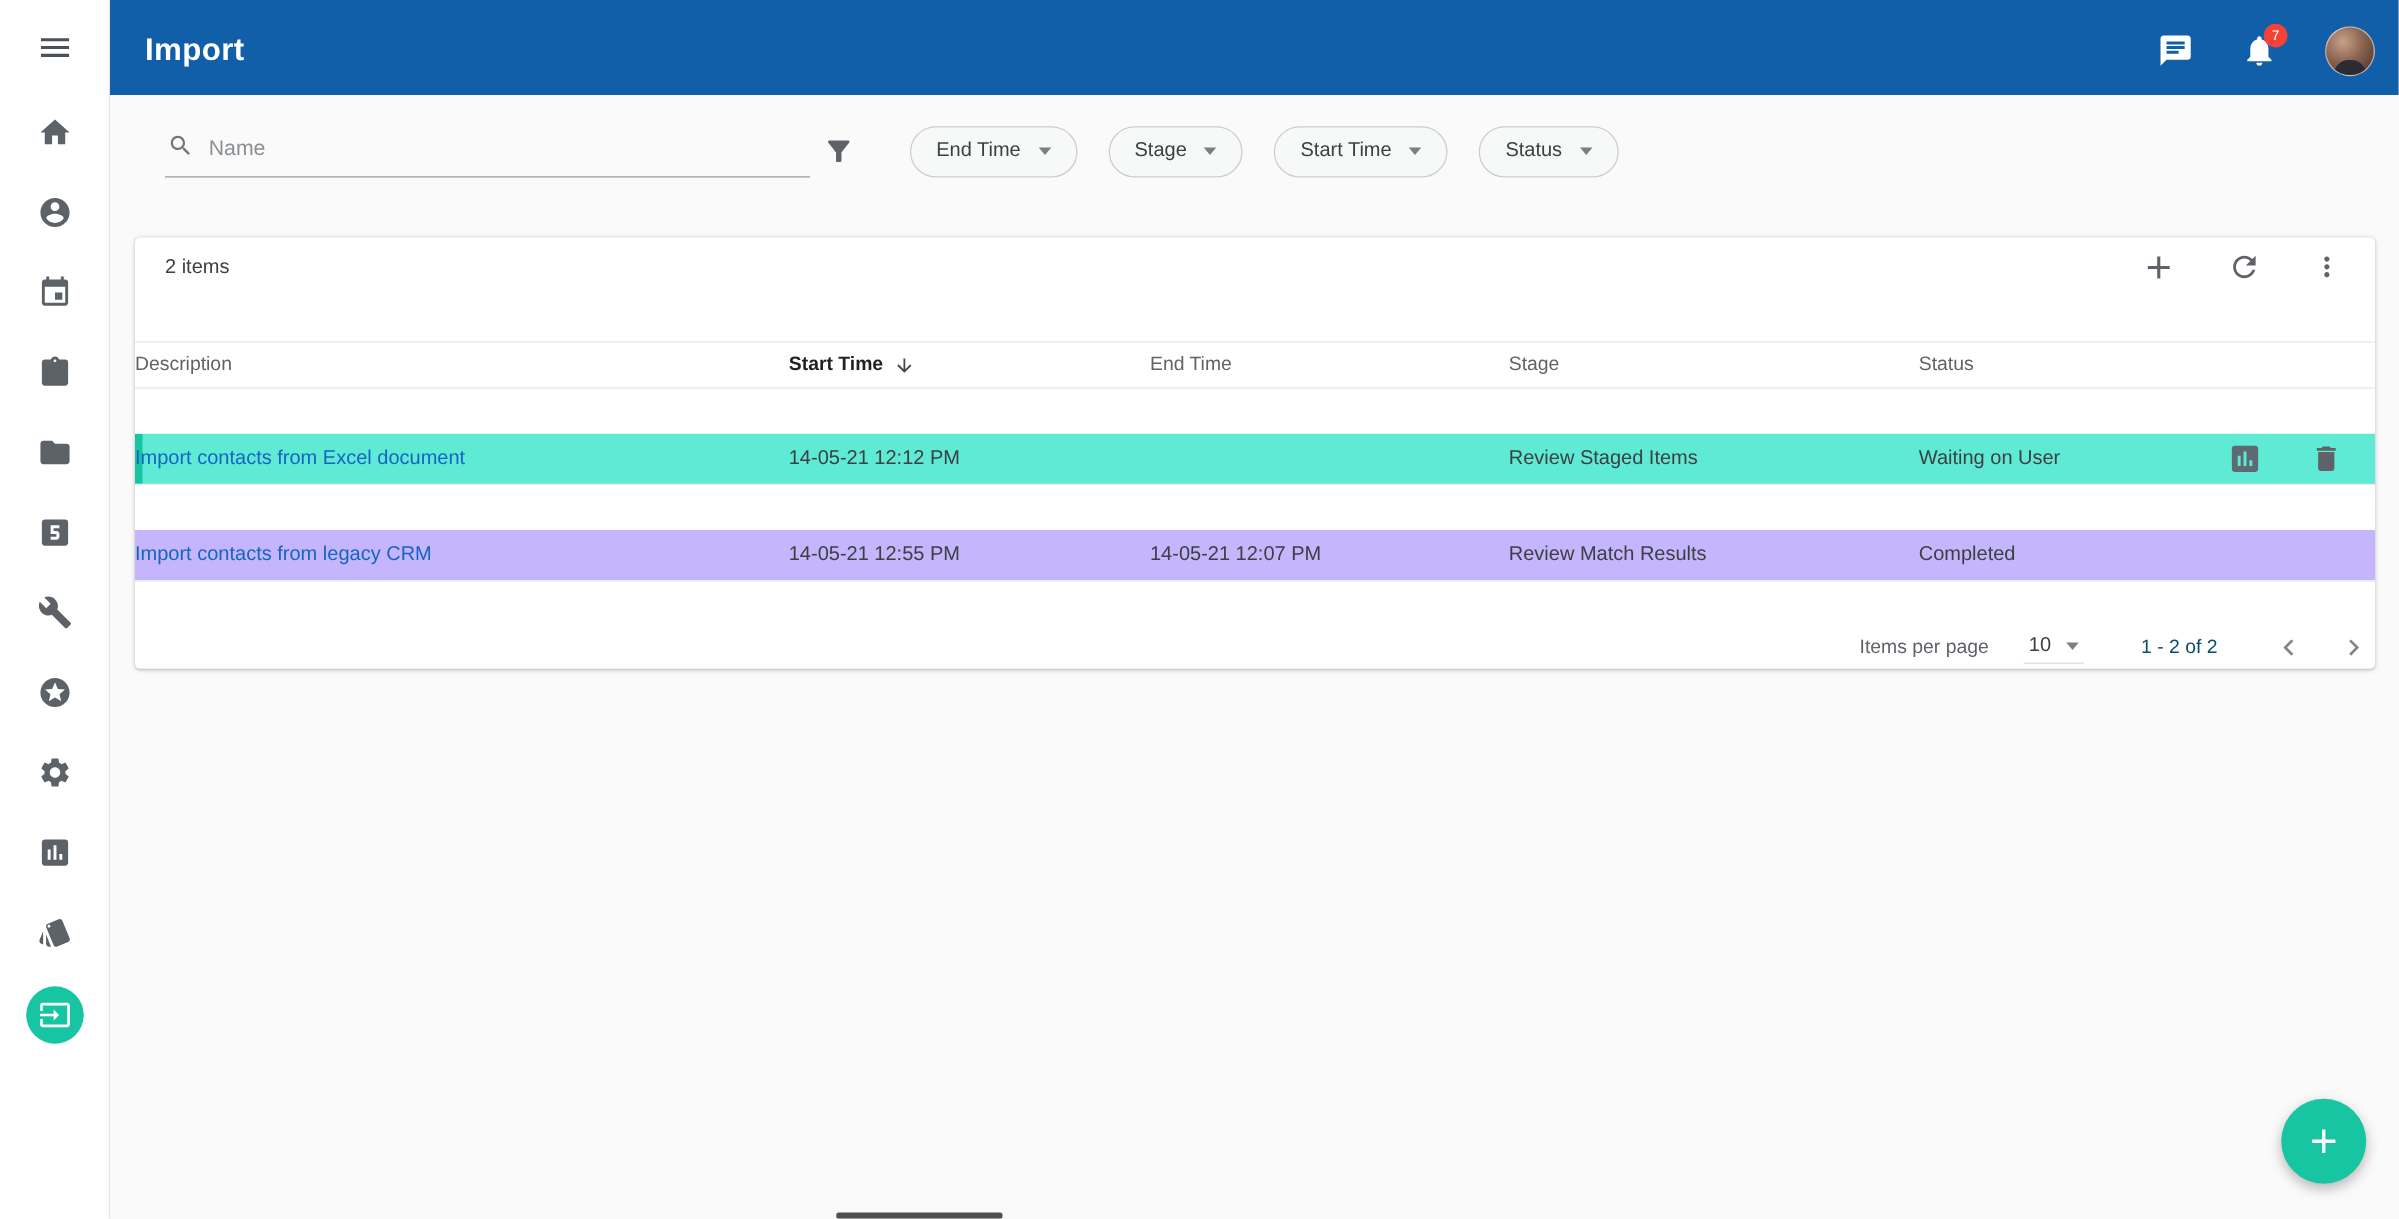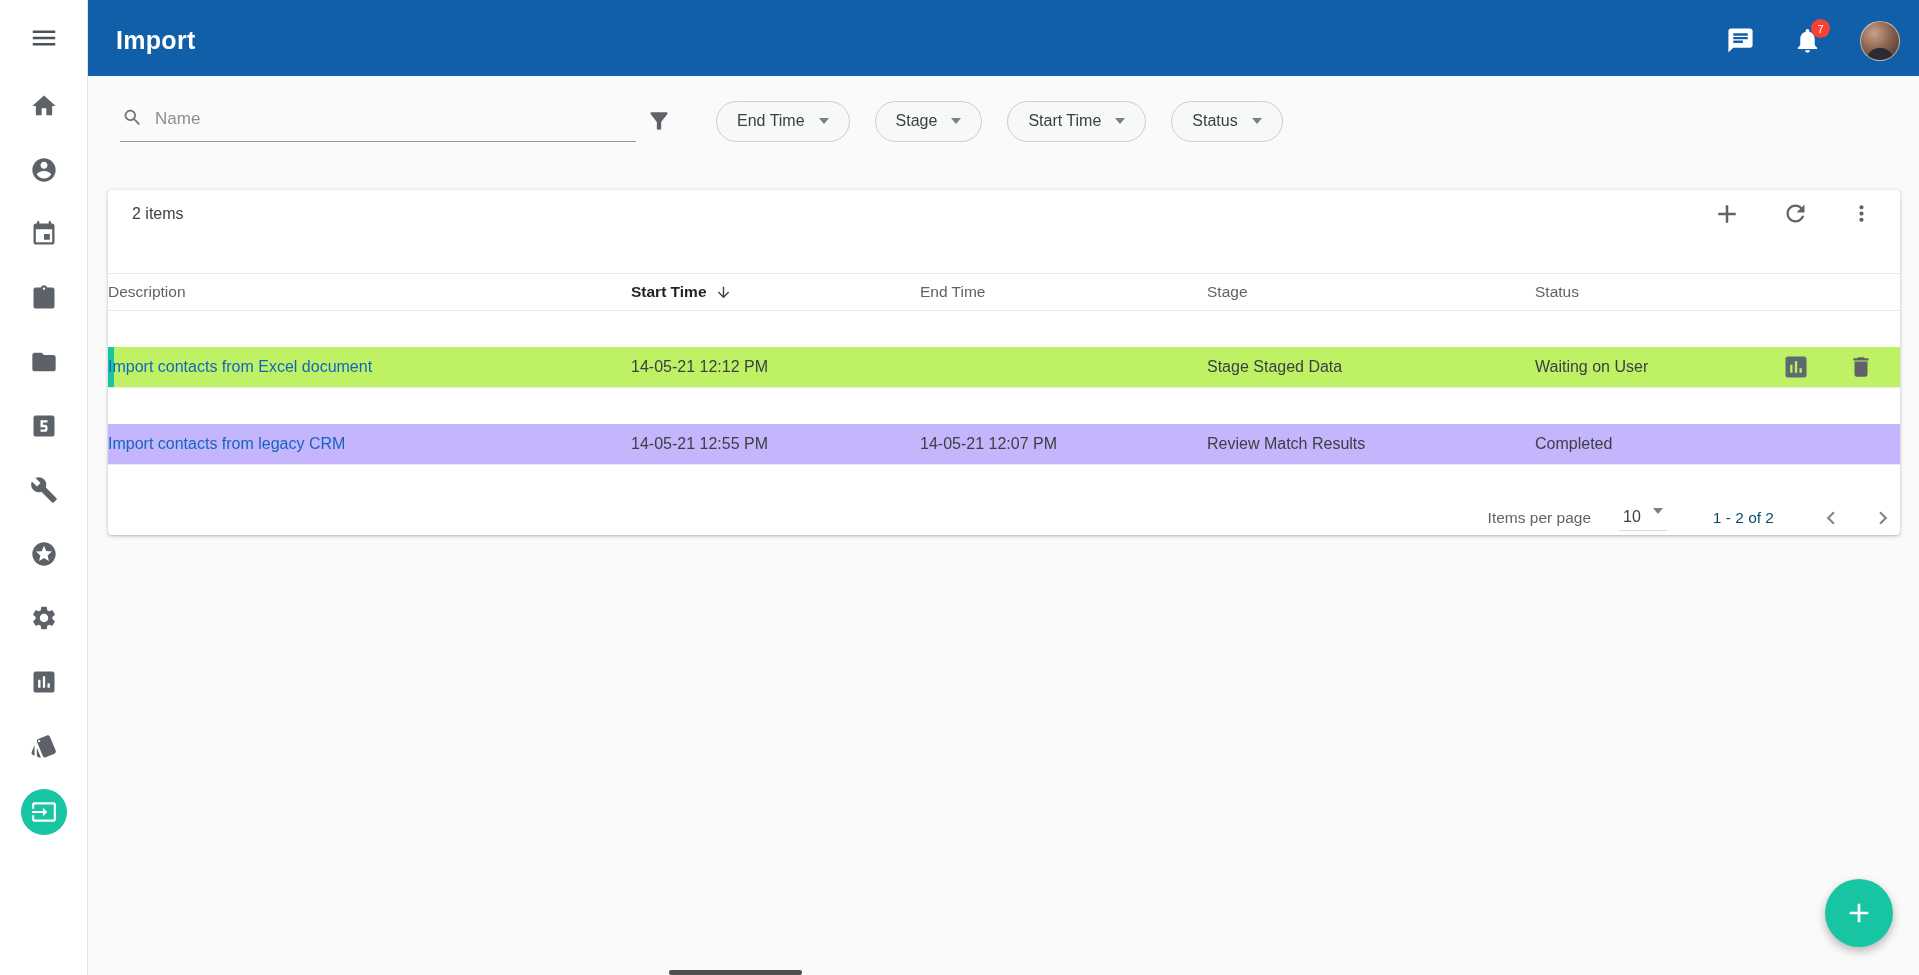--- a/index.html
+++ b/index.html
@@ -51,21 +51,21 @@
     border: 1px solid rgba(255,255,255,.55);
     overflow: hidden; position: relative;
   }
   .avatar::after {
     content: ""; position: absolute; left: 50%; bottom: -6px; transform: translateX(-50%);
     width: 26px; height: 18px; border-radius: 12px 12px 0 0; background: #2b2b33;
   }
 
   
   .filter-bar {
-    position: absolute; left: 88px; right: 0; top: 76px; height: 90px;
+    position: absolute; left: 100px; right: 0; top: 76px; height: 90px;
     display: flex; align-items: center; padding-left: 32px;
   }
   .search-field {
     width: 516px; display: flex; align-items: center; gap: 12px;
     border-bottom: 1px solid #9a9a9a; padding: 6px 2px 9px 2px;
   }
   .search-field input {
     border: none; outline: none; background: transparent;
     font-size: 17px; color: #202124; width: 100%;
     font-family: "Liberation Sans", sans-serif;
@@ -105,34 +105,34 @@
     align-items: center;
     padding-right: 26px;
   }
   .thead {
     height: 59px; border-top: 1px solid #e6e6e6; border-bottom: 1px solid #e6e6e6;
     font-size: 15.5px; color: #5f6368;
   }
   .thead .sorted { color: #1f2123; font-weight: 700; display: flex; align-items: center; gap: 8px; }
   .thead .sorted svg { fill: #444; }
   .trow { height: 65px; border-bottom: 1px solid #ececec; font-size: 16px; background: #c4b5fd; }
-  .trow.selected { background: #bef264; box-shadow: inset 6px 0 0 0 #18c5a3; }
+  .trow.selected { background: #5eead4; box-shadow: inset 6px 0 0 0 #18c5a3; }
   .trow a { color: #1565c0; text-decoration: none; }
   .cell { overflow: hidden; white-space: nowrap; text-overflow: ellipsis; padding-right: 12px; }
   .row-actions { display: flex; align-items: center; justify-content: flex-end; gap: 38px; }
   .analytics-btn svg { fill: #5d6a72; }
   .trash-btn svg { fill: #5f6368; }
 
   .card-footer {
     flex: 1; display: flex; align-items: center; justify-content: flex-end;
     gap: 0; font-size: 15.5px; color: #5f6368;
   }
   .per-page-label { margin-right: 28px; }
   .per-page-select {
-    display: flex; gap: 12px;
+    display: flex; align-items: center; gap: 12px;
     border-bottom: 1px solid #dadada; padding: 2px 4px 4px 4px;
     color: #3c4043; font-size: 16px;
   }
   .range-label { margin-left: 46px; margin-right: 40px; color: #0c4a6e; }
   .pager-btn { display: flex; align-items: center; justify-content: center; width: 34px; height: 34px; }
   .pager-btn svg { fill: #82878b; }
   .pager-btn + .pager-btn { margin-left: 18px; }
 
   
   .fab {
@@ -312,21 +312,21 @@
     <div class="cell">End Time</div>
     <div class="cell">Stage</div>
     <div class="cell">Status</div>
     <div></div>
   </div>
 
   <div class="grid-row trow selected">
     <div class="cell"><a href="#">Import contacts from Excel document</a></div>
     <div class="cell">14-05-21 12:12 PM</div>
     <div class="cell"></div>
-    <div class="cell">Stage Staged Data</div>
+    <div class="cell">Review Staged Items</div>
     <div class="cell">Waiting on User</div>
     <div class="row-actions">
       <button class="icon-btn analytics-btn">
         <svg width="28" height="28" viewBox="0 0 24 24">
             <path d="M19 3H5c-1.1 0-2 .9-2 2v14c0 1.1.9 2 2 2h14c1.1 0 2-.9 2-2V5c0-1.1-.9-2-2-2zM9 17H7v-7h2v7zm4 0h-2V7h2v10zm4 0h-2v-4h2v4z"></path>
           </svg>
       </button>
       <button class="icon-btn trash-btn">
         <svg width="26" height="26" viewBox="0 0 24 24">
             <path d="M6 19c0 1.1.9 2 2 2h8c1.1 0 2-.9 2-2V7H6v12zM19 4h-3.5l-1-1h-5l-1 1H5v2h14V4z"></path>

